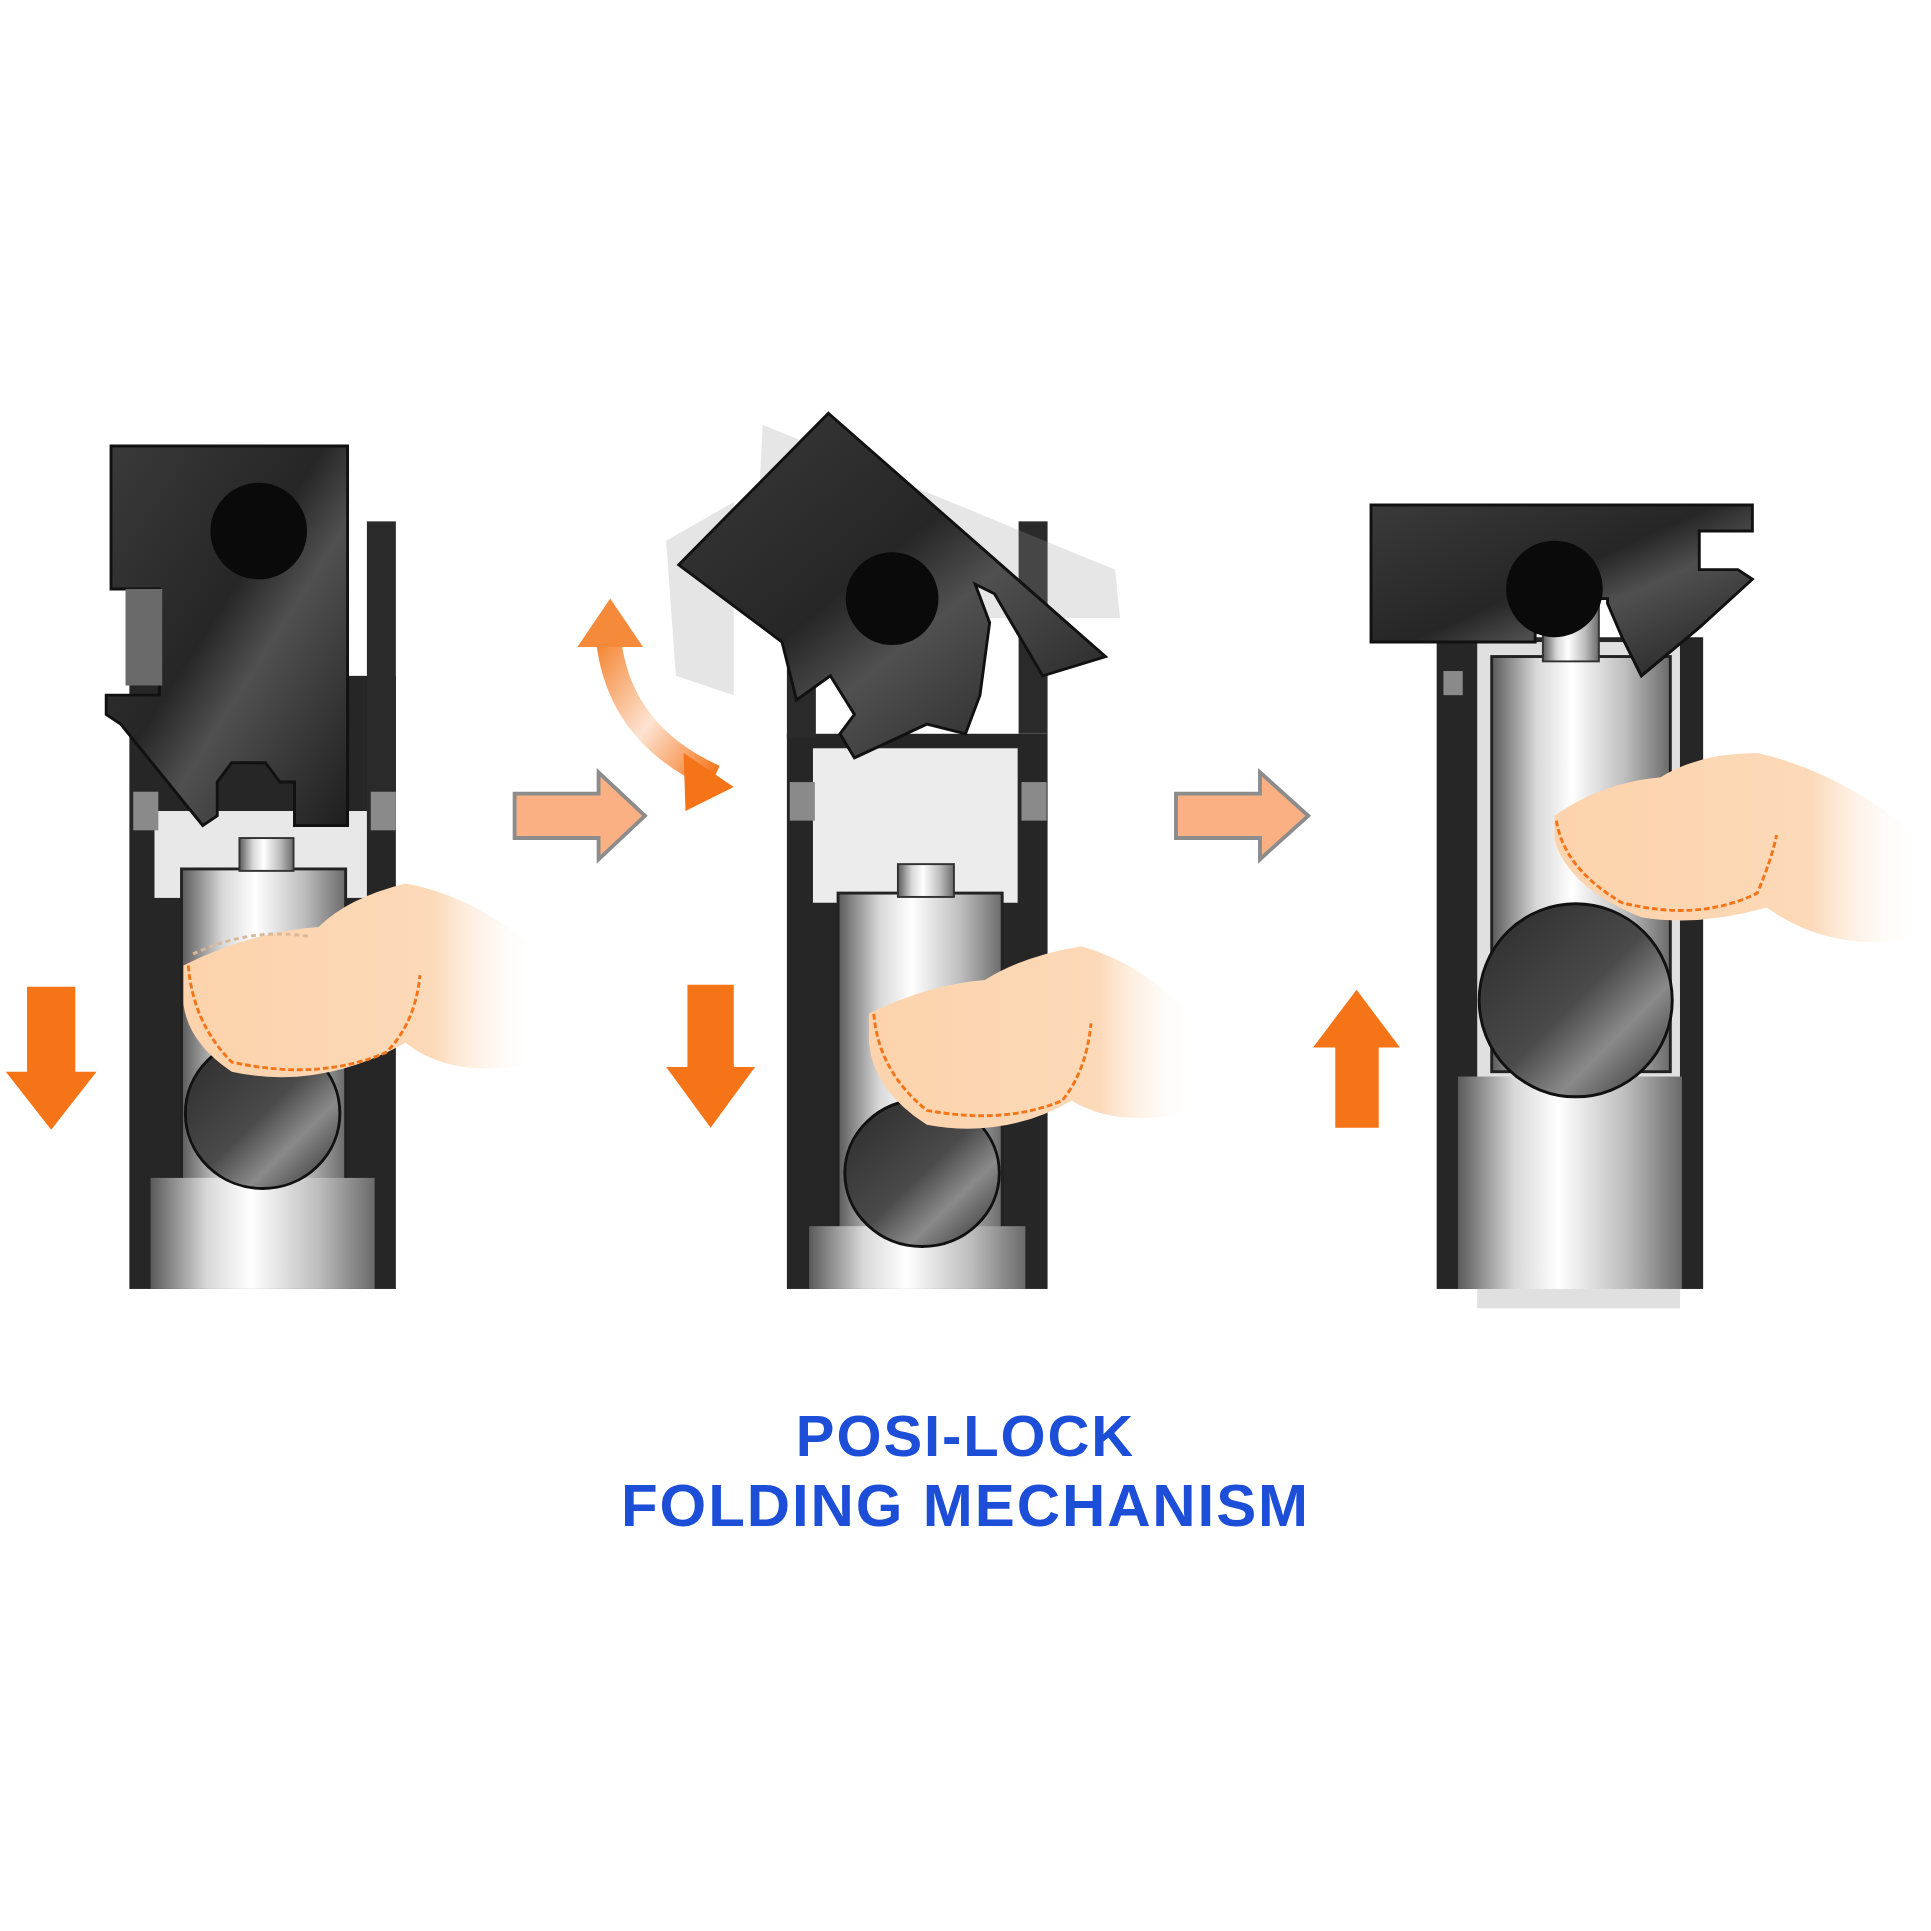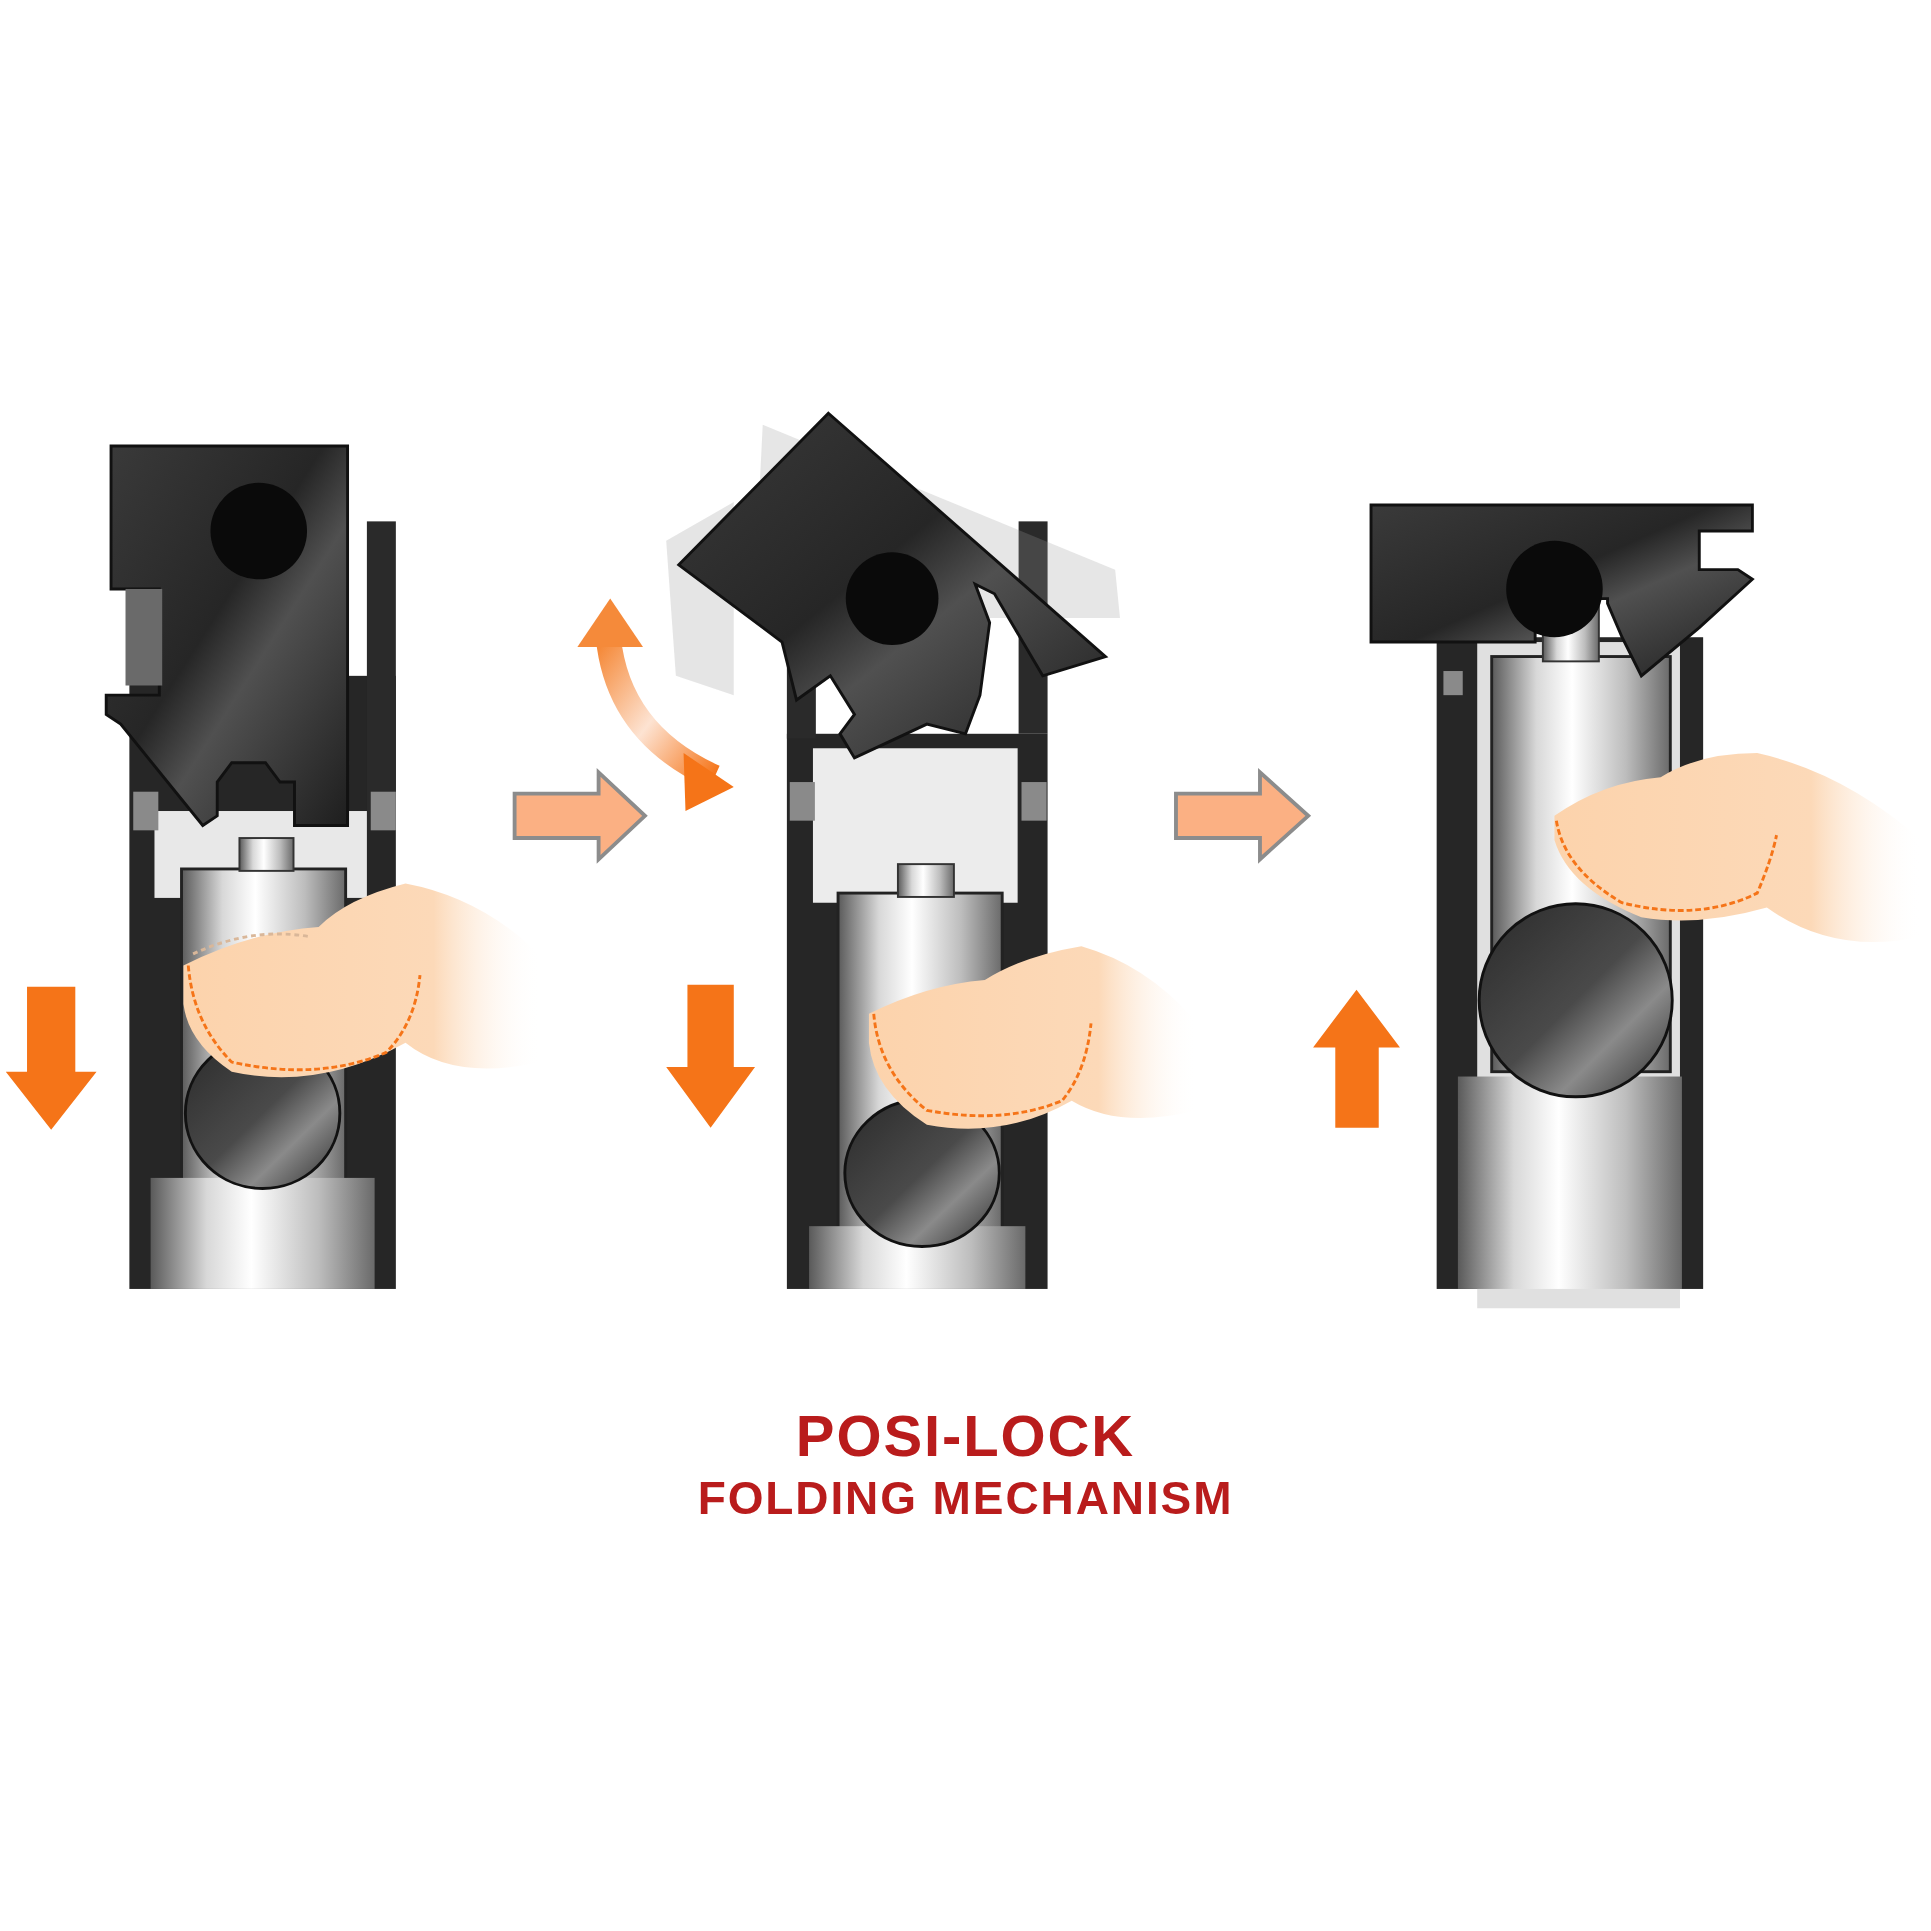--- a/index.html
+++ b/index.html
@@ -1,20 +1,20 @@
 <!DOCTYPE html>
 <html><head>
 <meta charset="utf-8">
 <style>
   html, body { margin:0; padding:0; background:#ffffff; }
   body { width:1931px; height:1931px; position:relative; overflow:hidden; font-family:"Liberation Sans", sans-serif; }
   #stage { position:absolute; left:0; top:0; width:1931px; height:1931px; }
-  .caption { position:absolute; left:0; width:1931px; text-align:center; font-family:"Liberation Sans", sans-serif; font-weight:bold; color:#b91c1c; letter-spacing:1.9px; }
+  .caption { position:absolute; left:0; width:1931px; text-align:center; font-family:"Liberation Sans", sans-serif; font-weight:bold; color:#1d4ed8; letter-spacing:1.9px; }
   .cap1 { top:1402px; font-size:58px; }
-  .cap2 { top:1471px; font-size:46px; }
+  .cap2 { top:1471px; font-size:60px; }
 </style>
 </head>
 <body>
 
 <div id="stage">
 <svg width="1931" height="1931" viewBox="0 0 2000 2000" xmlns="http://www.w3.org/2000/svg">
   <defs>
     <linearGradient id="metal" x1="0" y1="0" x2="1" y2="0">
       <stop offset="0" stop-color="#5a5a5a"></stop>
       <stop offset="0.25" stop-color="#d8d8d8"></stop>

